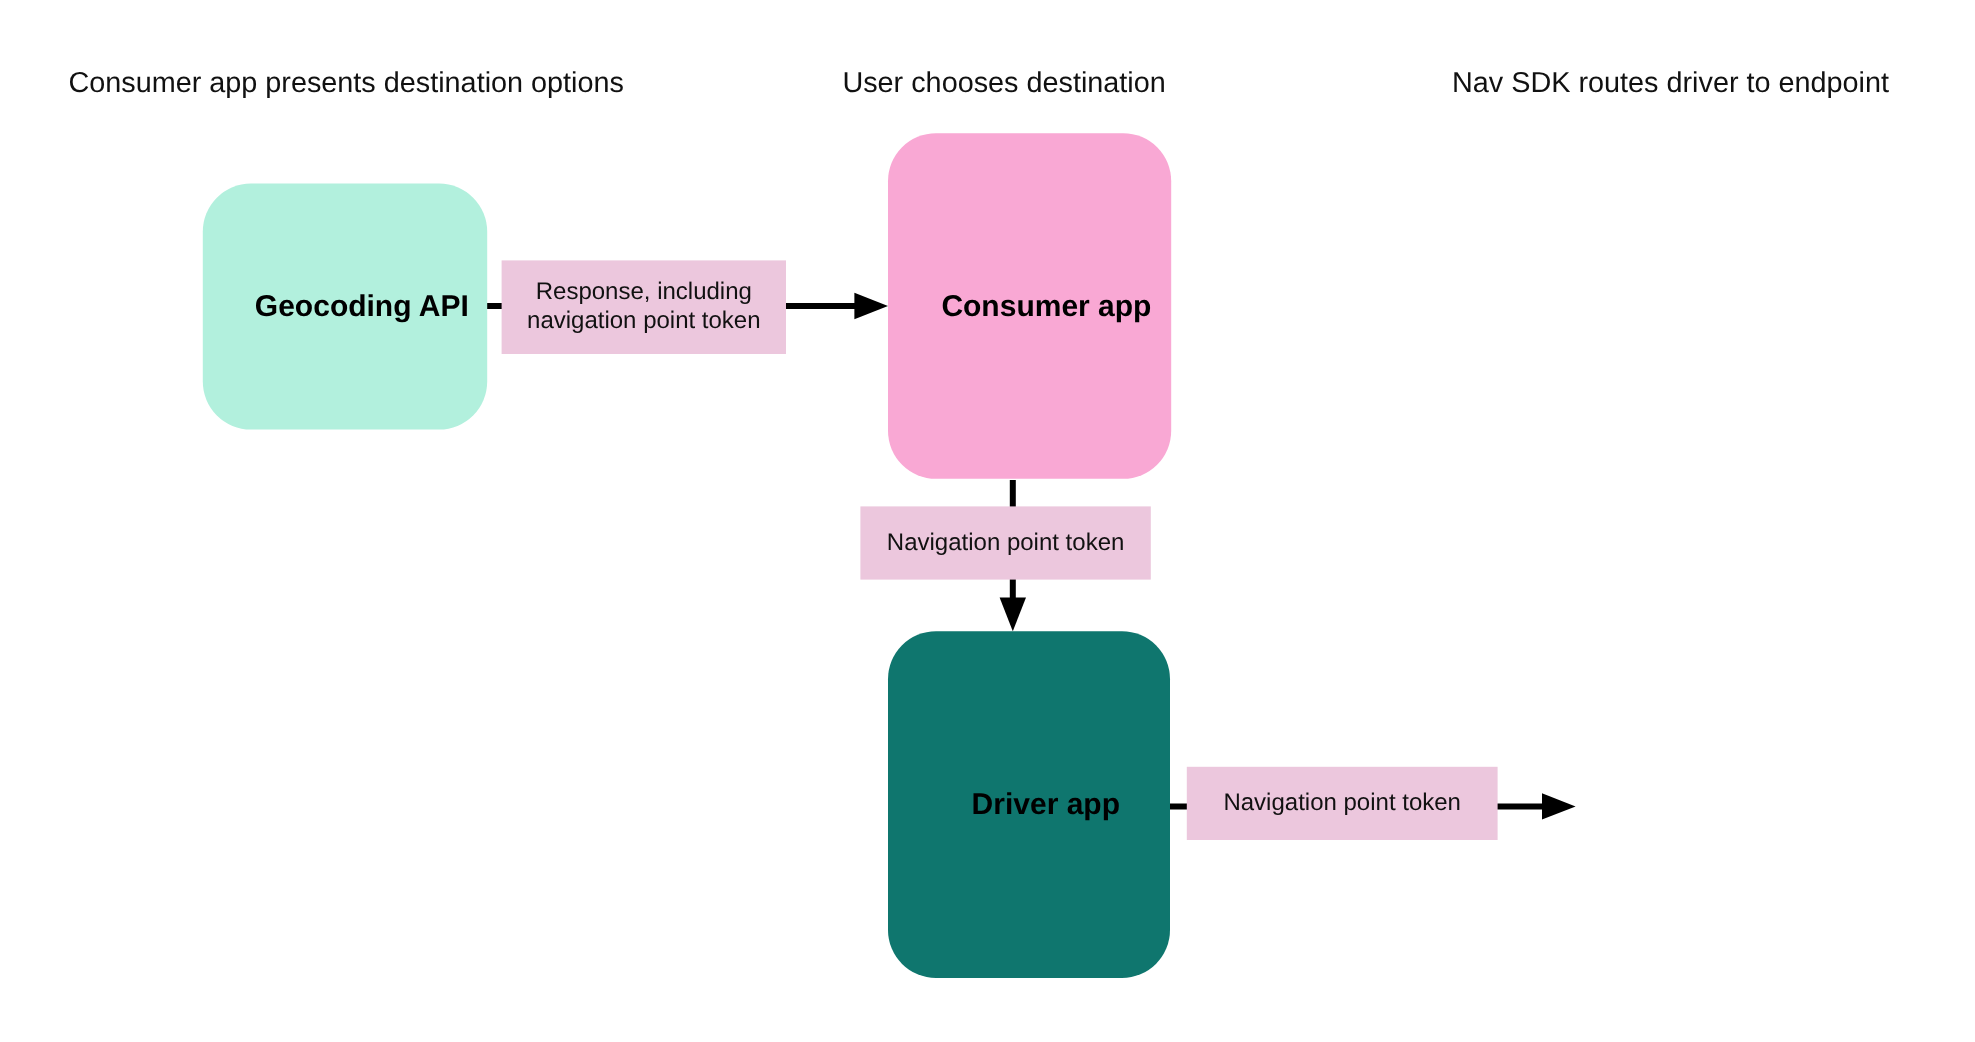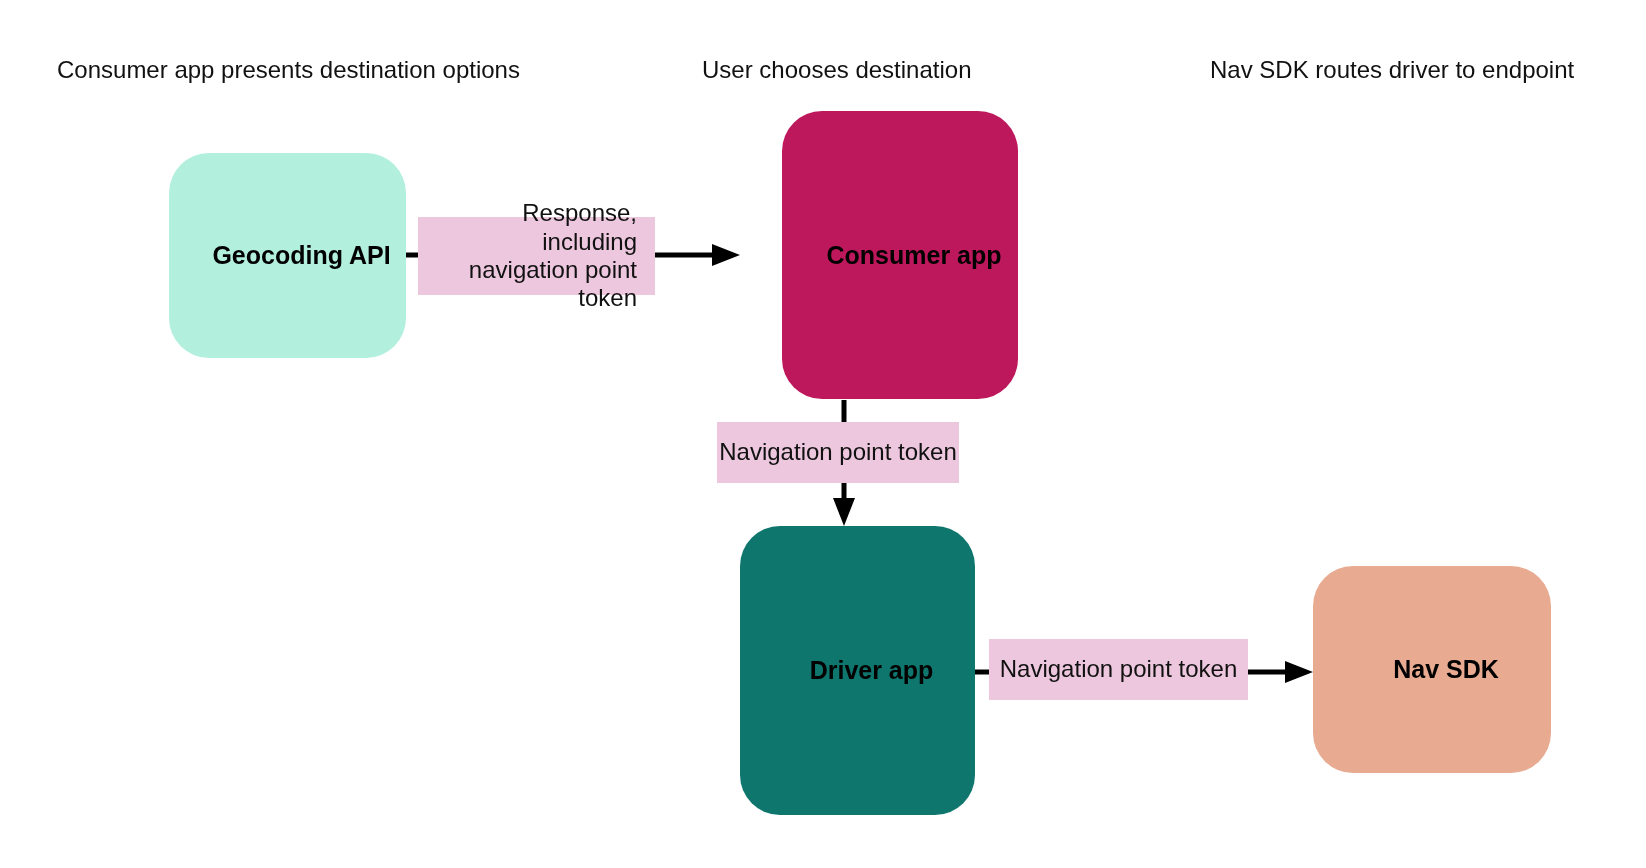--- a/index.html
+++ b/index.html
@@ -50,22 +50,22 @@
   .node.geocoding { left: 169px;  top: 153px; width: 209px; height: 205px; }
   .node.consumer  { left: 740px;  top: 111px; width: 208px; height: 288px; }
   .node.driver    { left: 740px;  top: 526px; width: 207px; height: 289px; }
   .node.navsdk    { left: 1313px; top: 566px; width: 210px; height: 207px; }
 
   .edge-label {
     position: absolute;
     display: flex;
     align-items: center;
     justify-content: center;
-    text-align: right;
-    font-size: 24px;
+    text-align: center;
+    font-size: 20px;
     line-height: 1.18;
     color: #111111;
     box-sizing: border-box;
   }
   .edge-label.label-a { left: 418px; top: 217px; width: 237px; height: 78px; padding: 0 18px; }
   .edge-label.label-b { left: 717px; top: 422px; width: 242px; height: 61px; }
   .edge-label.label-c { left: 989px; top: 639px; width: 259px; height: 61px; }
 </style>
 </head>
 <body>
@@ -85,31 +85,28 @@
     <polygon points="844,526 833,498 855,498" fill="#000000"></polygon>
 
     <line x1="947" y1="672" x2="1290" y2="672" stroke-width="5" stroke="#000000"></line>
     <polygon points="1313,672 1285,661 1285,683" fill="#000000"></polygon>
   </svg>
 
   <div class="node geocoding" style="background: rgb(178, 240, 221);">
     <span>Geocoding API</span>
   </div>
 
-  <div class="node consumer" style="background: #be185d; margin-left: 42px;">
+  <div class="node consumer" style="background: #f9a8d4;">
     <span>Consumer app</span>
   </div>
 
   <div class="node driver" style="background: #0f766e;">
     <span>Driver app</span>
   </div>
 
-  <div class="node navsdk" style="background: rgb(232, 170, 144);">
-    <span>Nav SDK</span>
-  </div>
 
   <div class="edge-label label-a" style="background: rgb(236, 199, 221);">Response, including navigation point token</div>
 
   <div class="edge-label label-b" style="background: rgb(236, 199, 221);">Navigation point token</div>
 
   <div class="edge-label label-c" style="background: rgb(236, 199, 221);">Navigation point token</div>
 
 </div>
 
 </body></html>

